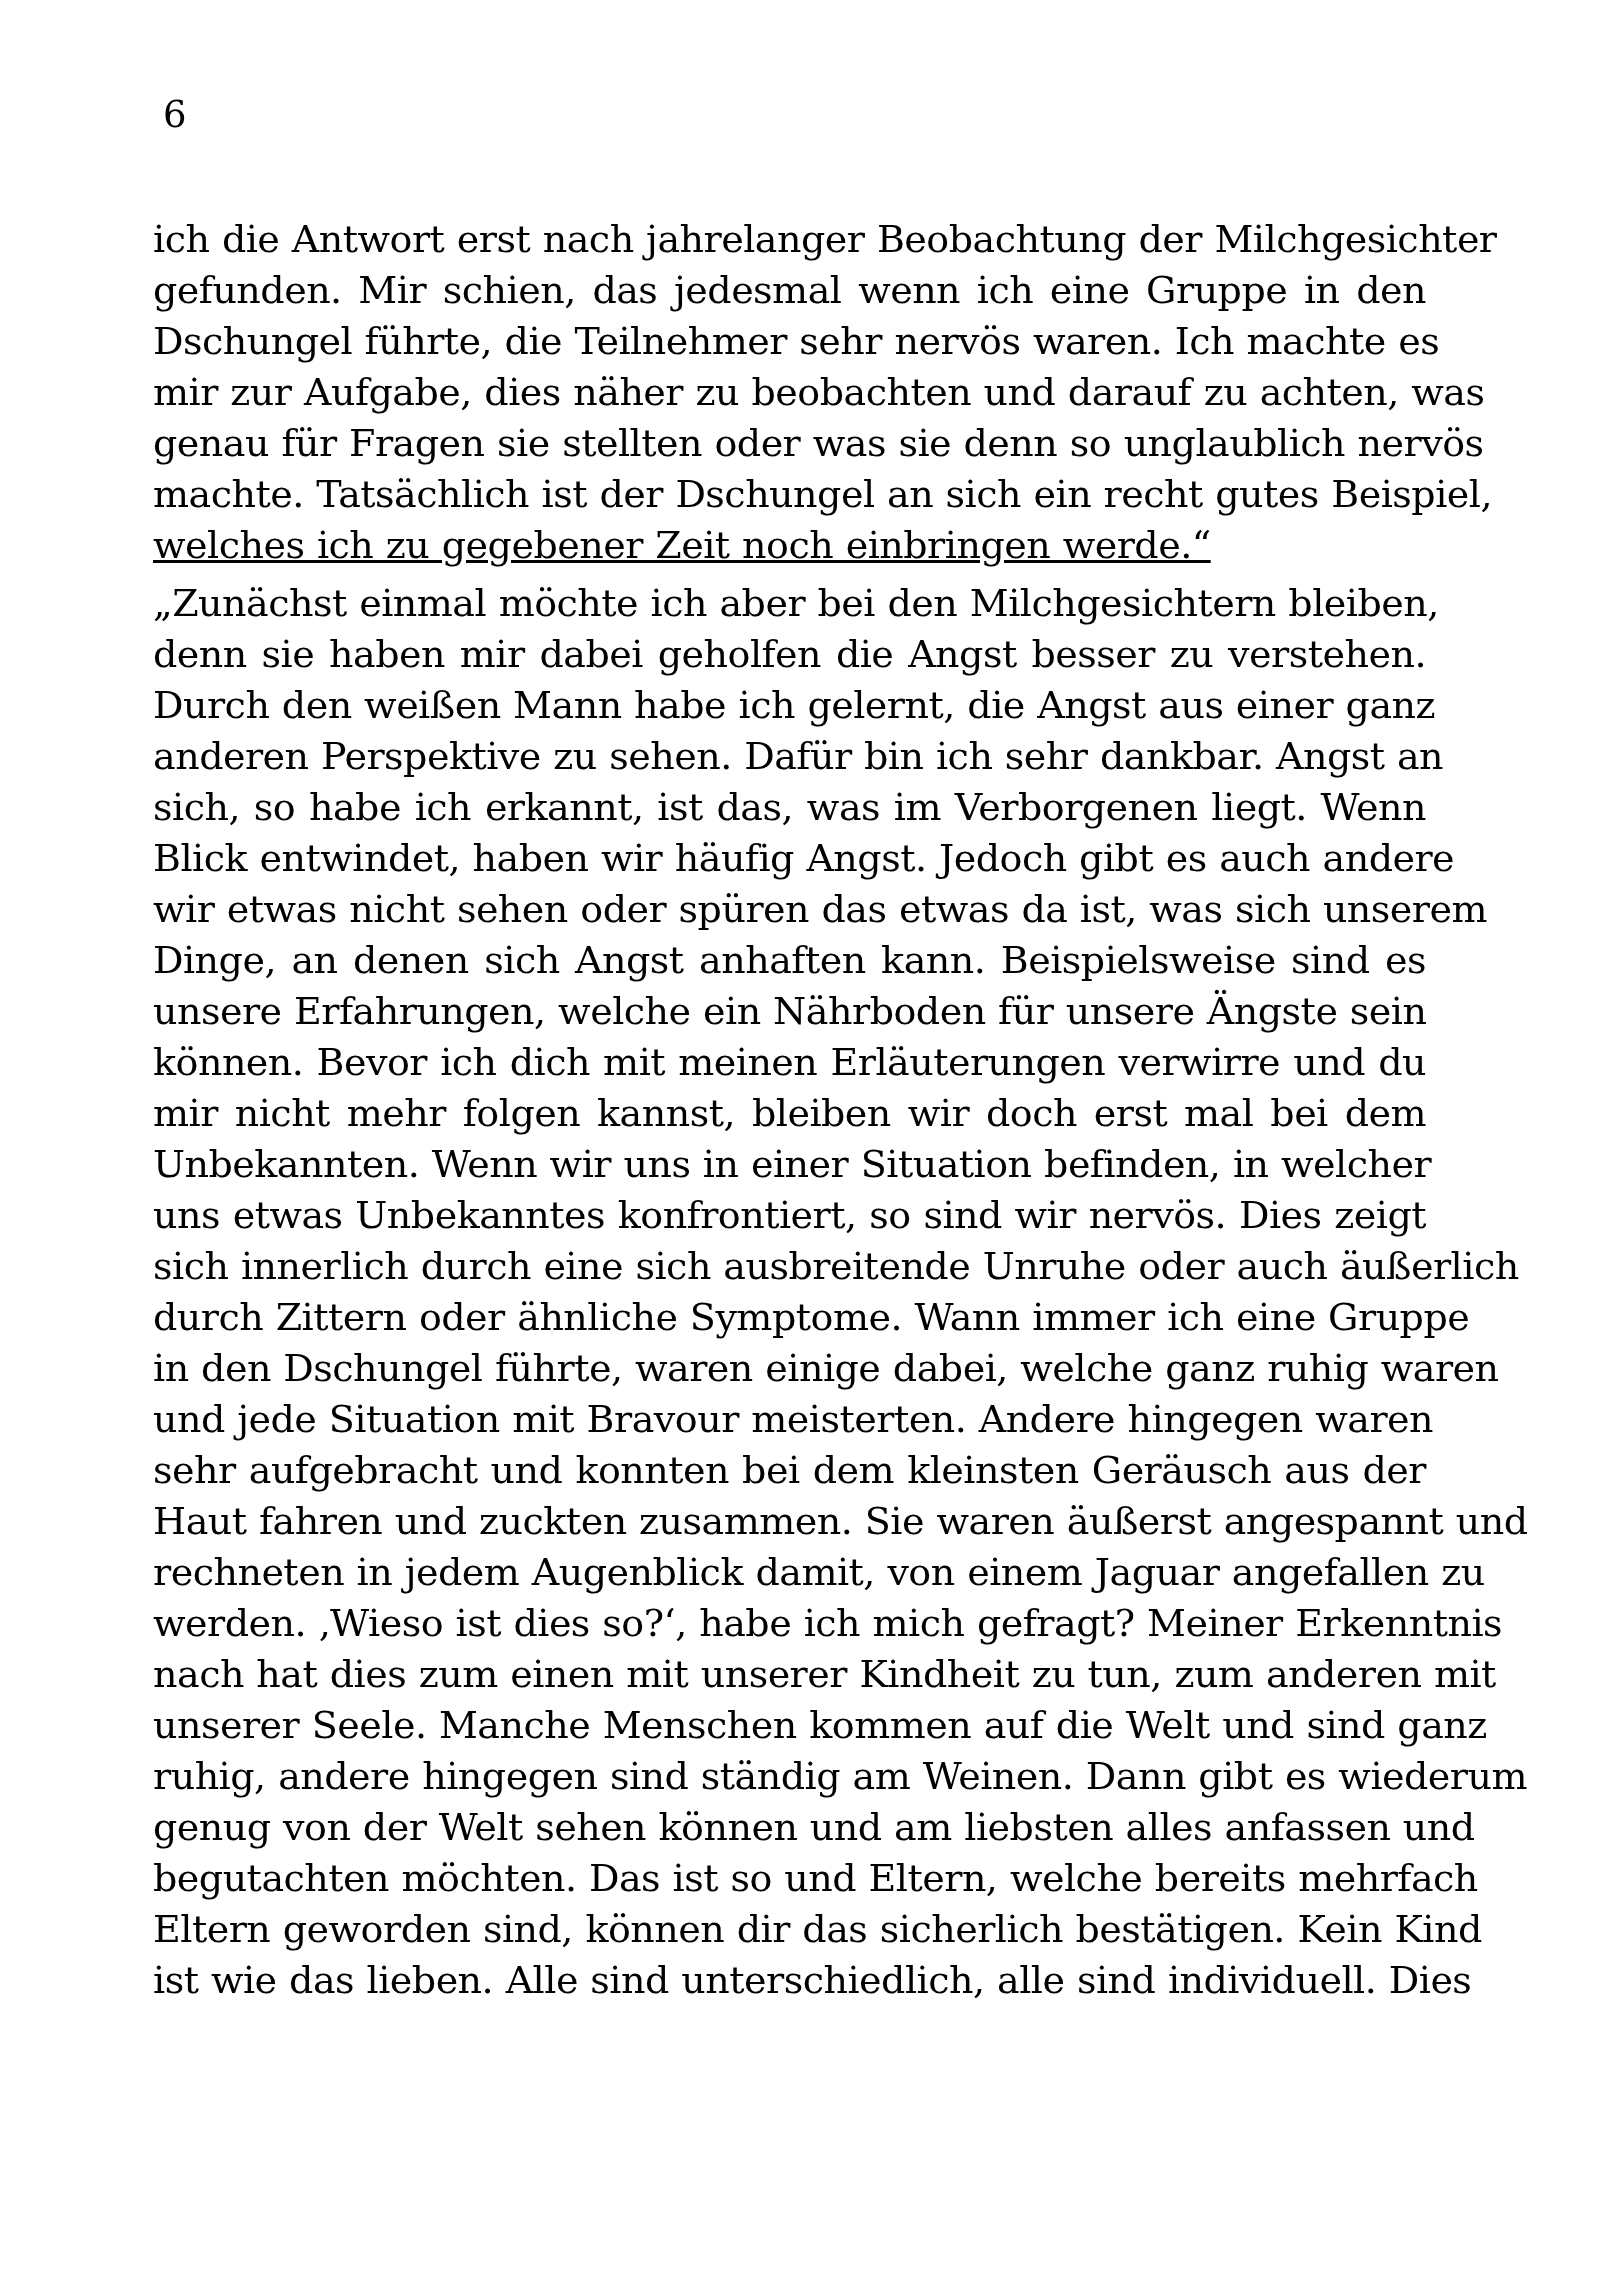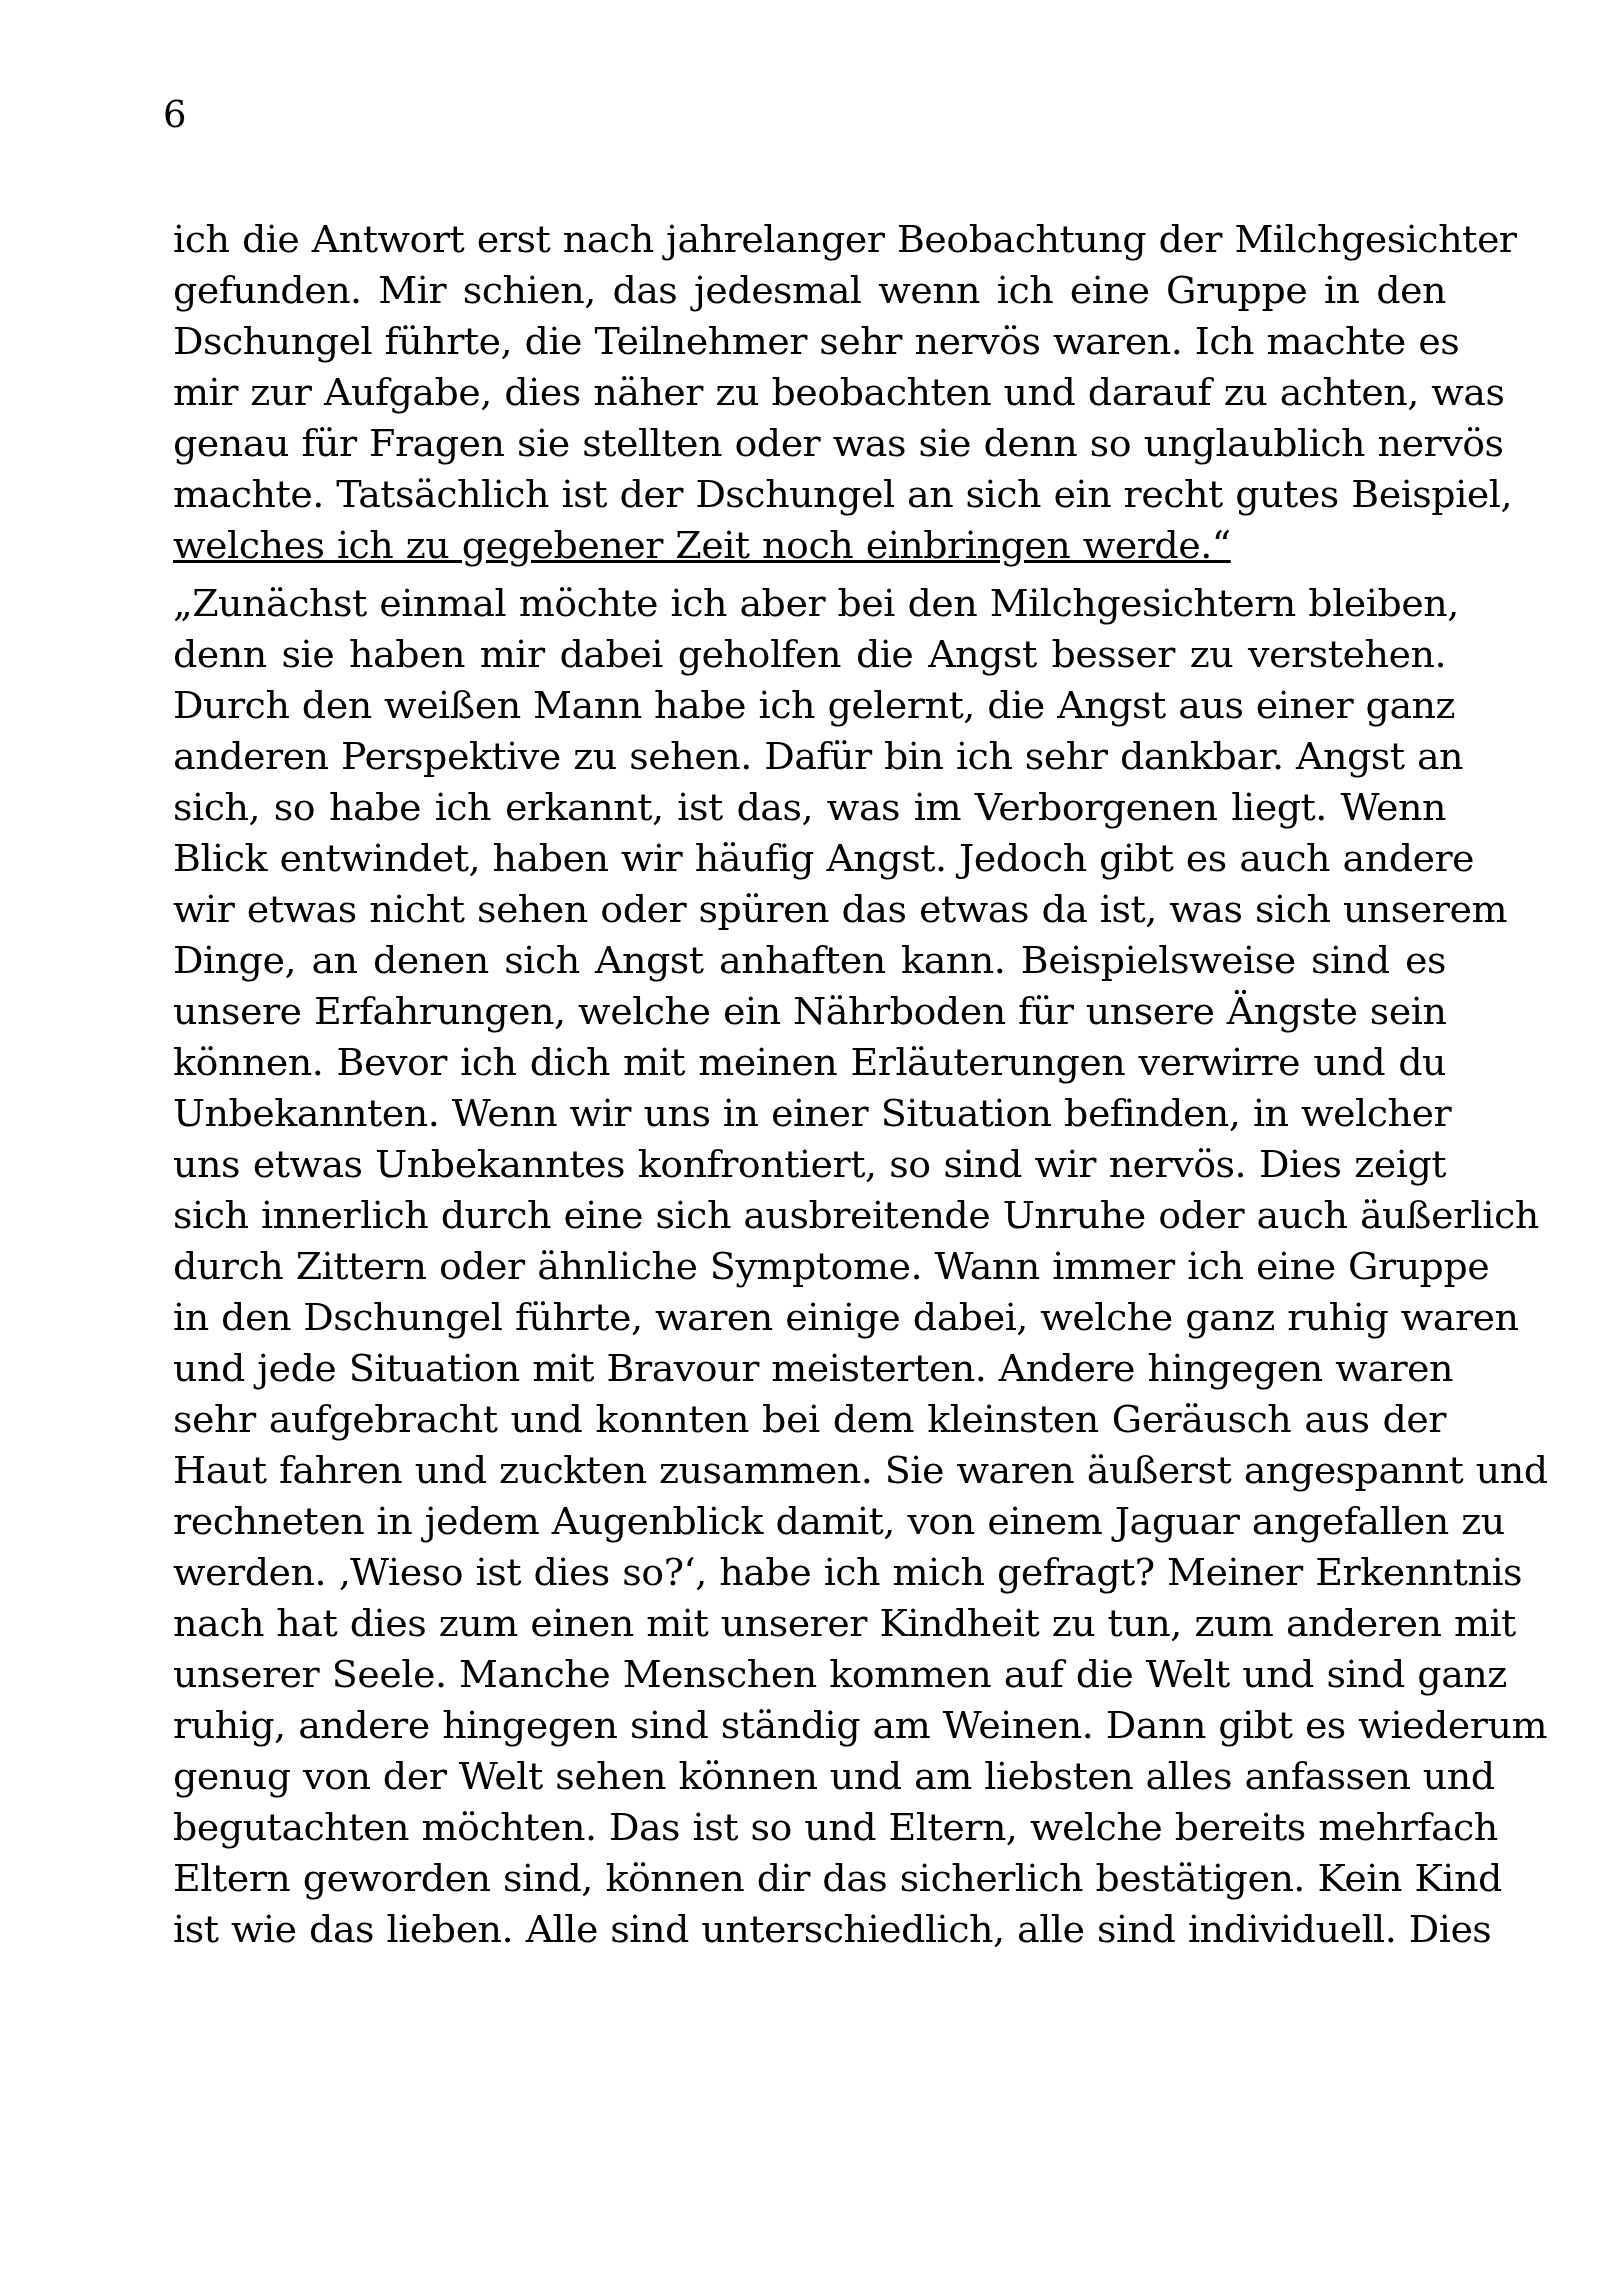--- a/index.html
+++ b/index.html
@@ -7,21 +7,21 @@
     .page {
       position: absolute; left: 0; top: 0; width: 1618px; height: 2295px;
       background: #ffffff; color: #000000;
       font-family: "DejaVu Serif", "Liberation Serif", serif;
     }
     .page-number {
       position: absolute; left: 163px; top: 92px;
       font-size: 37px; line-height: 46px;
     }
     .body-text {
-      position: absolute; left: 173px; top: 214px; width: 1273px;
+      position: absolute; left: 153px; top: 214px; width: 1273px;
     }
     .para { margin: 0; }
     .para + .para { margin-top: 7px; }
     .line {
       display: block;
       font-size: 38px;
       line-height: 51px;
       height: 51px;
       text-align: justify;
       text-align-last: justify;
@@ -51,20 +51,21 @@
       <span class="line">„Zunächst einmal möchte ich aber bei den Milchgesichtern bleiben,</span>
       <span class="line">denn sie haben mir dabei geholfen die Angst besser zu verstehen.</span>
       <span class="line">Durch den weißen Mann habe ich gelernt, die Angst aus einer ganz</span>
       <span class="line">anderen Perspektive zu sehen. Dafür bin ich sehr dankbar. Angst an</span>
       <span class="line">sich, so habe ich erkannt, ist das, was im Verborgenen liegt. Wenn</span>
       <span class="line">Blick entwindet, haben wir häufig Angst. Jedoch gibt es auch andere</span>
       <span class="line">wir etwas nicht sehen oder spüren das etwas da ist, was sich unserem</span>
       <span class="line">Dinge, an denen sich Angst anhaften kann. Beispielsweise sind es</span>
       <span class="line">unsere Erfahrungen, welche ein Nährboden für unsere Ängste sein</span>
       <span class="line">können. Bevor ich dich mit meinen Erläuterungen verwirre und du</span>
+      <span class="line">mir nicht mehr folgen kannst, bleiben wir doch erst mal bei dem</span>
       <span class="line">Unbekannten. Wenn wir uns in einer Situation befinden, in welcher</span>
       <span class="line">uns etwas Unbekanntes konfrontiert, so sind wir nervös. Dies zeigt</span>
       <span class="line">sich innerlich durch eine sich ausbreitende Unruhe oder auch äußerlich</span>
       <span class="line">durch Zittern oder ähnliche Symptome. Wann immer ich eine Gruppe</span>
       <span class="line">in den Dschungel führte, waren einige dabei, welche ganz ruhig waren</span>
       <span class="line">und jede Situation mit Bravour meisterten. Andere hingegen waren</span>
       <span class="line">sehr aufgebracht und konnten bei dem kleinsten Geräusch aus der</span>
       <span class="line">Haut fahren und zuckten zusammen. Sie waren äußerst angespannt und</span>
       <span class="line">rechneten in jedem Augenblick damit, von einem Jaguar angefallen zu</span>
       <span class="line">werden. ‚Wieso ist dies so?‘, habe ich mich gefragt? Meiner Erkenntnis</span>

